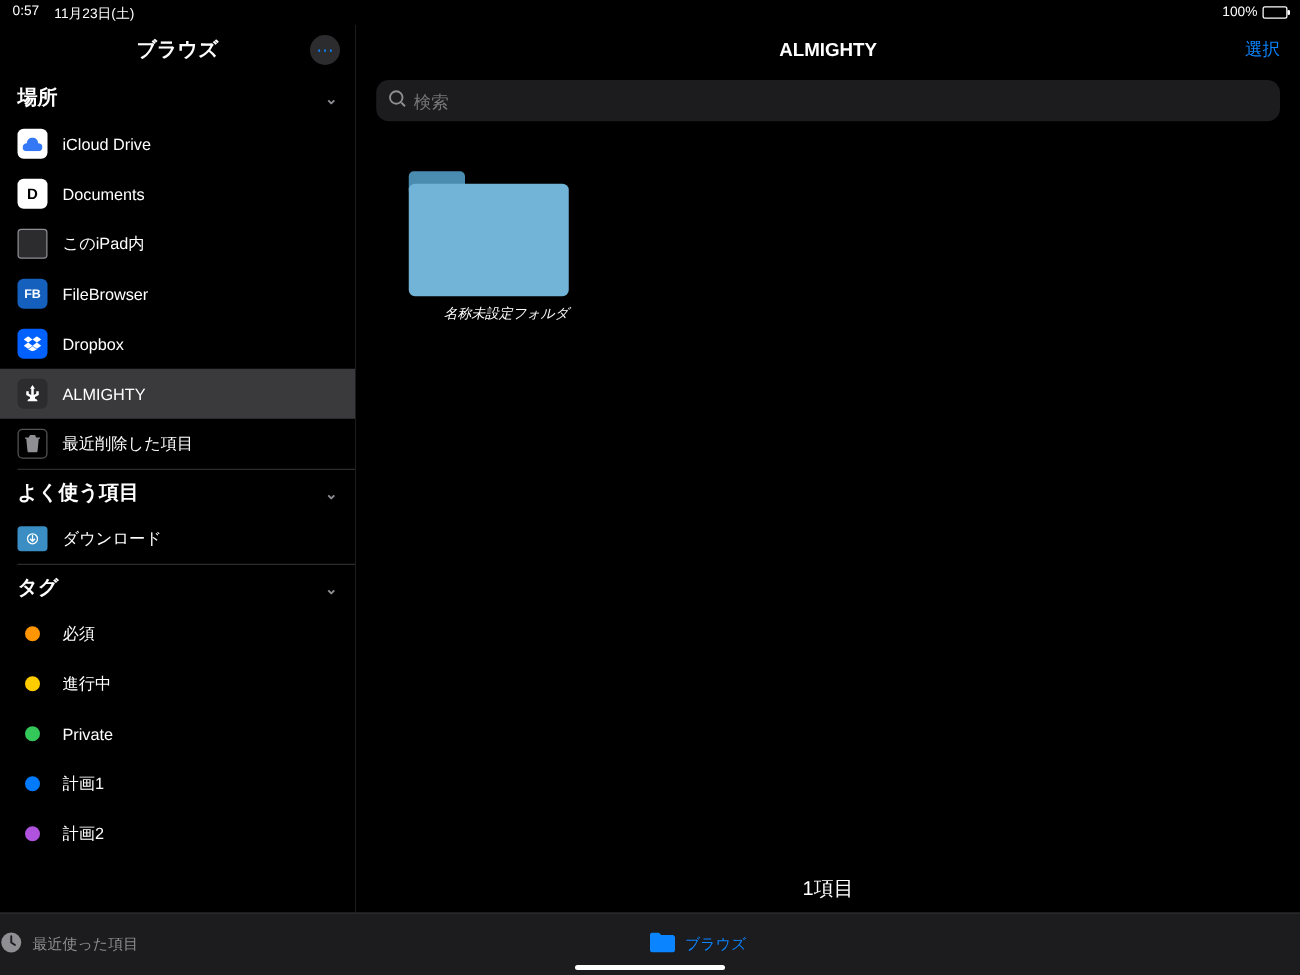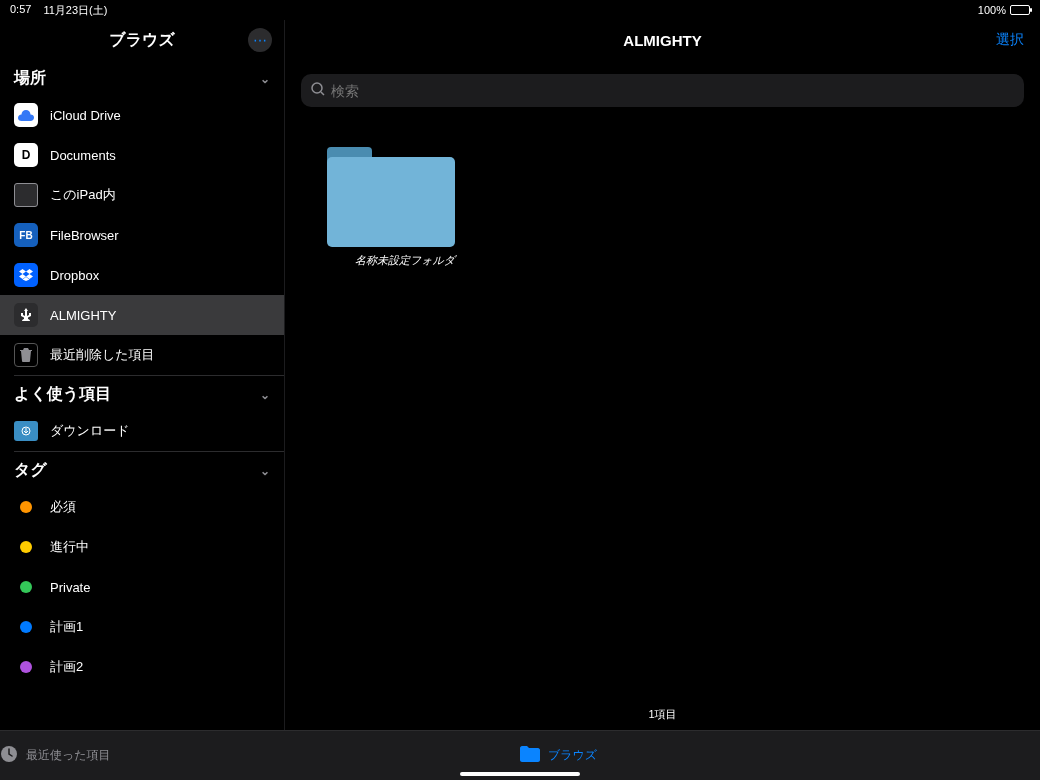--- a/index.html
+++ b/index.html
@@ -83,32 +83,31 @@
 
     .search-wrap { padding: 4px 16px 10px; }
     .search {
       background: #1c1c1e;
       border-radius: 10px;
       display: flex; align-items: center;
       padding: 8px 10px;
       gap: 6px;
       color: #8e8e93;
       font-size: 14px;
-      margin-top: 10px;
     }
     .search input { background: transparent; border: none; outline: none; color: #fff; font-size: 14px; flex: 1; }
 
     .grid { padding: 30px 40px; display: flex; flex-wrap: wrap; gap: 30px; align-content: flex-start; flex: 1; }
     .folder-item { display: flex; flex-direction: column; align-items: flex-end; gap: 6px; width: 130px; font-style: italic; }
     .folder-icon { width: 128px; height: 100px; position: relative; }
     .folder-tab { position: absolute; top: 0; left: 0; width: 45px; height: 16px; background: #4a8cb0; border-radius: 4px 4px 0 0; }
     .folder-body { position: absolute; top: 10px; left: 0; width: 128px; height: 90px; background: #72b4d8; border-radius: 5px; }
     .folder-label { font-size: 11px; color: #fff; text-align: center; }
 
-    .item-count { text-align: center; font-size: 11px; color: #fff; padding: 8px 0; }
+    .item-count { text-align: center; font-size: 16px; color: #fff; padding: 8px 0; }
 
     .bottom-bar {
       position: absolute; bottom: 0; left: 0; right: 0;
       height: 50px;
       background: #1c1c1e;
       display: flex;
       border-top: 1px solid #2c2c2e;
     }
     .bottom-item {
       flex: 1;

